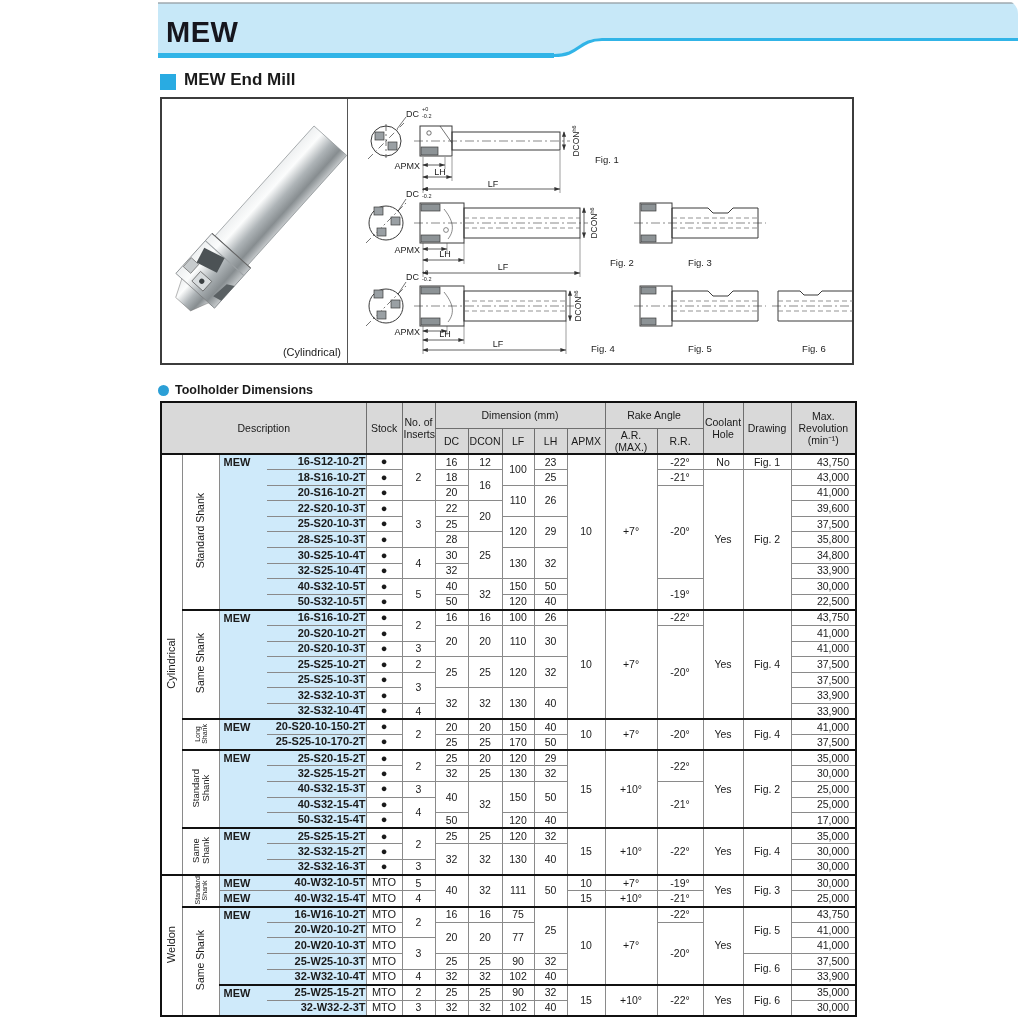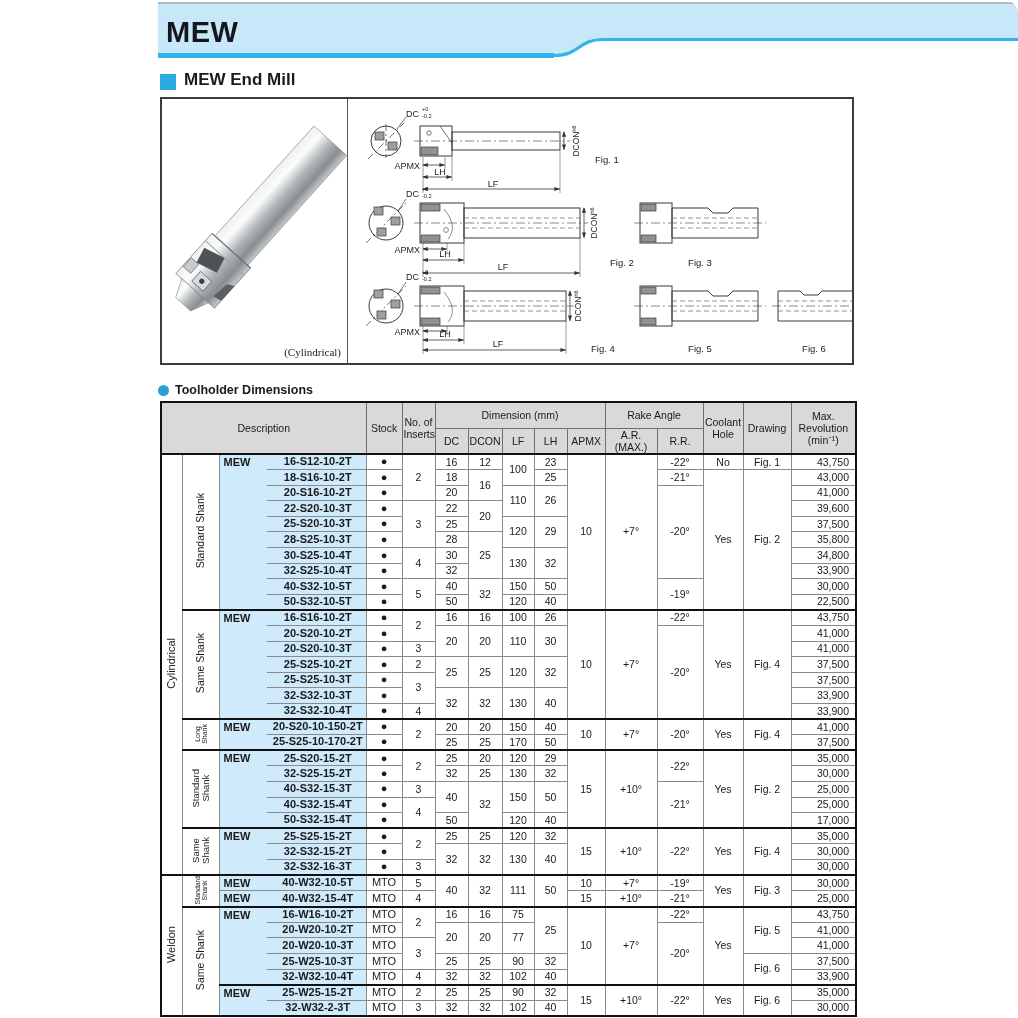--- a/index.html
+++ b/index.html
@@ -13,42 +13,42 @@
                 color:#16161e;letter-spacing:.5px;}
 
   
   .heading{position:absolute;left:160px;top:70px;display:flex;align-items:flex-end;gap:8px;}
   .sq{width:16px;height:16px;background:#29abe2;}
   .heading-text{font-size:17px;font-weight:bold;}
 
   
   .diagram{position:absolute;left:160px;top:97px;width:694px;height:268px;
            border:2px solid #3c3c3c;background:#fff;box-sizing:border-box;}
-  .photo-cell{position:absolute;left:0;top:0;width:185px;height:100%;border-right:1px solid #555;font-family:Liberation Serif, serif;}
+  .photo-cell{position:absolute;left:0;top:0;width:185px;height:100%;border-right:1px solid #555;}
   .photo-caption{position:absolute;right:6px;bottom:5px;font-size:11px;}
   .draw-cell{position:absolute;left:186px;top:0;width:508px;height:264px;}
 
   
   .tbl-title{position:absolute;left:158px;top:383px;display:flex;align-items:center;gap:6px;
              font-size:12.5px;font-weight:bold;}
   .bullet{width:11px;height:11px;border-radius:50%;background:#2b9fd6;}
 
   
   .tbl-wrap{position:absolute;left:160px;top:401px;width:695px;}
   table{border-collapse:collapse;table-layout:fixed;width:695px;border:2px solid #111;}
   thead tr{height:26px;}
   tbody tr{height:15.6px;}
   th{background:#d9d9d9;font-weight:normal;font-size:10.5px;line-height:1.15;
      border:1px solid #6f6f6f;white-space:pre-line;padding:0 1px;}
   td{border:1px solid #8a8a8a;font-size:10.5px;text-align:center;padding:0;
      line-height:1.05;overflow:hidden;}
   tr.gs td{border-top:2px solid #111;}
   .c-brand{ text-align:left;font-weight:bold;background:#cfeafa;padding-left:4px;
             font-size:11px;vertical-align:top;border-right:none;padding-top:2px;}
-  .c-model{ text-align:center;font-weight:bold;background:#cfeafa;padding-left:3px;
+  .c-model{ text-align:right;font-weight:bold;background:#cfeafa;padding-left:3px;
             font-size:11px;border-left:none;}
   .c-section span,.c-shank span{display:inline-block;writing-mode:vertical-rl;
             transform:rotate(180deg);white-space:pre-line;line-height:1.0;}
   .c-section{font-size:11px;}
   .c-shank{font-size:10.5px;}
   td.md2{font-size:9.5px;}
   td.sm2{font-size:7px;}
   .c-stock{font-size:11px;}
   .c-rev{text-align:right;padding-right:6px;}
 </style>

